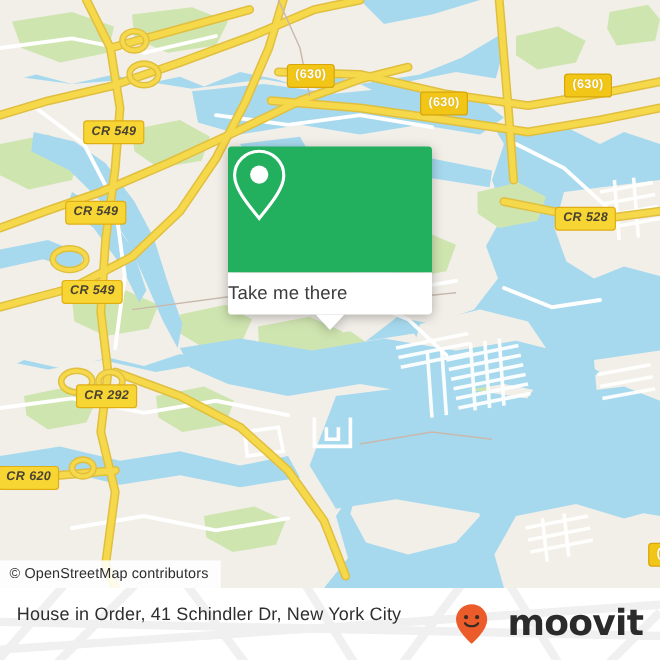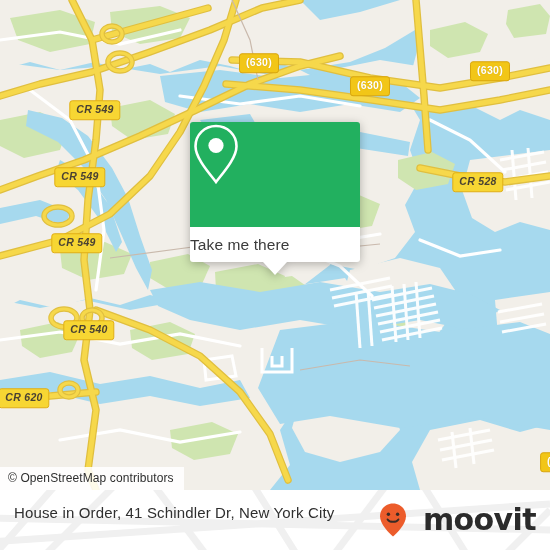--- a/index.html
+++ b/index.html
@@ -299,23 +299,23 @@
           <path d="M232,0 L250,40 L258,80"></path>
           <path d="M300,370 L360,360 L410,366"></path>
         </g>
       </g>
     </svg>
 
     <div id="shields">
         <div class="shield cr" style="left: 95px; top: 110px;">CR 549</div>
         <div class="shield cr" style="left: 80px; top: 177px;">CR 549</div>
         <div class="shield cr" style="left: 77px; top: 243px;">CR 549</div>
-        <div class="shield cr" style="left: 89px; top: 330px;">CR 540</div>
+        <div class="shield cr" style="left: 89px; top: 330px;">CR 292</div>
         <div class="shield cr" style="left: 24px; top: 398px;">CR 620</div>
-        <div class="shield cr" style="left: 478px; top: 182px;">CR 528</div>
+        <div class="shield cr" style="left: 488px; top: 182px;">CR 528</div>
         <div class="shield hw" style="left: 259px; top: 63px;">(630)</div>
         <div class="shield hw" style="left: 370px; top: 86px;">(630)</div>
         <div class="shield hw" style="left: 490px; top: 71px;">(630)</div>
         <div class="shield hw" style="left: 549px; top: 462px;">(</div>
       </div>
 
     <div id="popup">
       <div id="popup-head">
         <svg class="pin-ico" width="52" height="64" viewBox="0 0 52 64">
           <path d="M26,4 C14.5,4 5.5,13 5.5,24.2 C5.5,36.5 20,52 26,60

